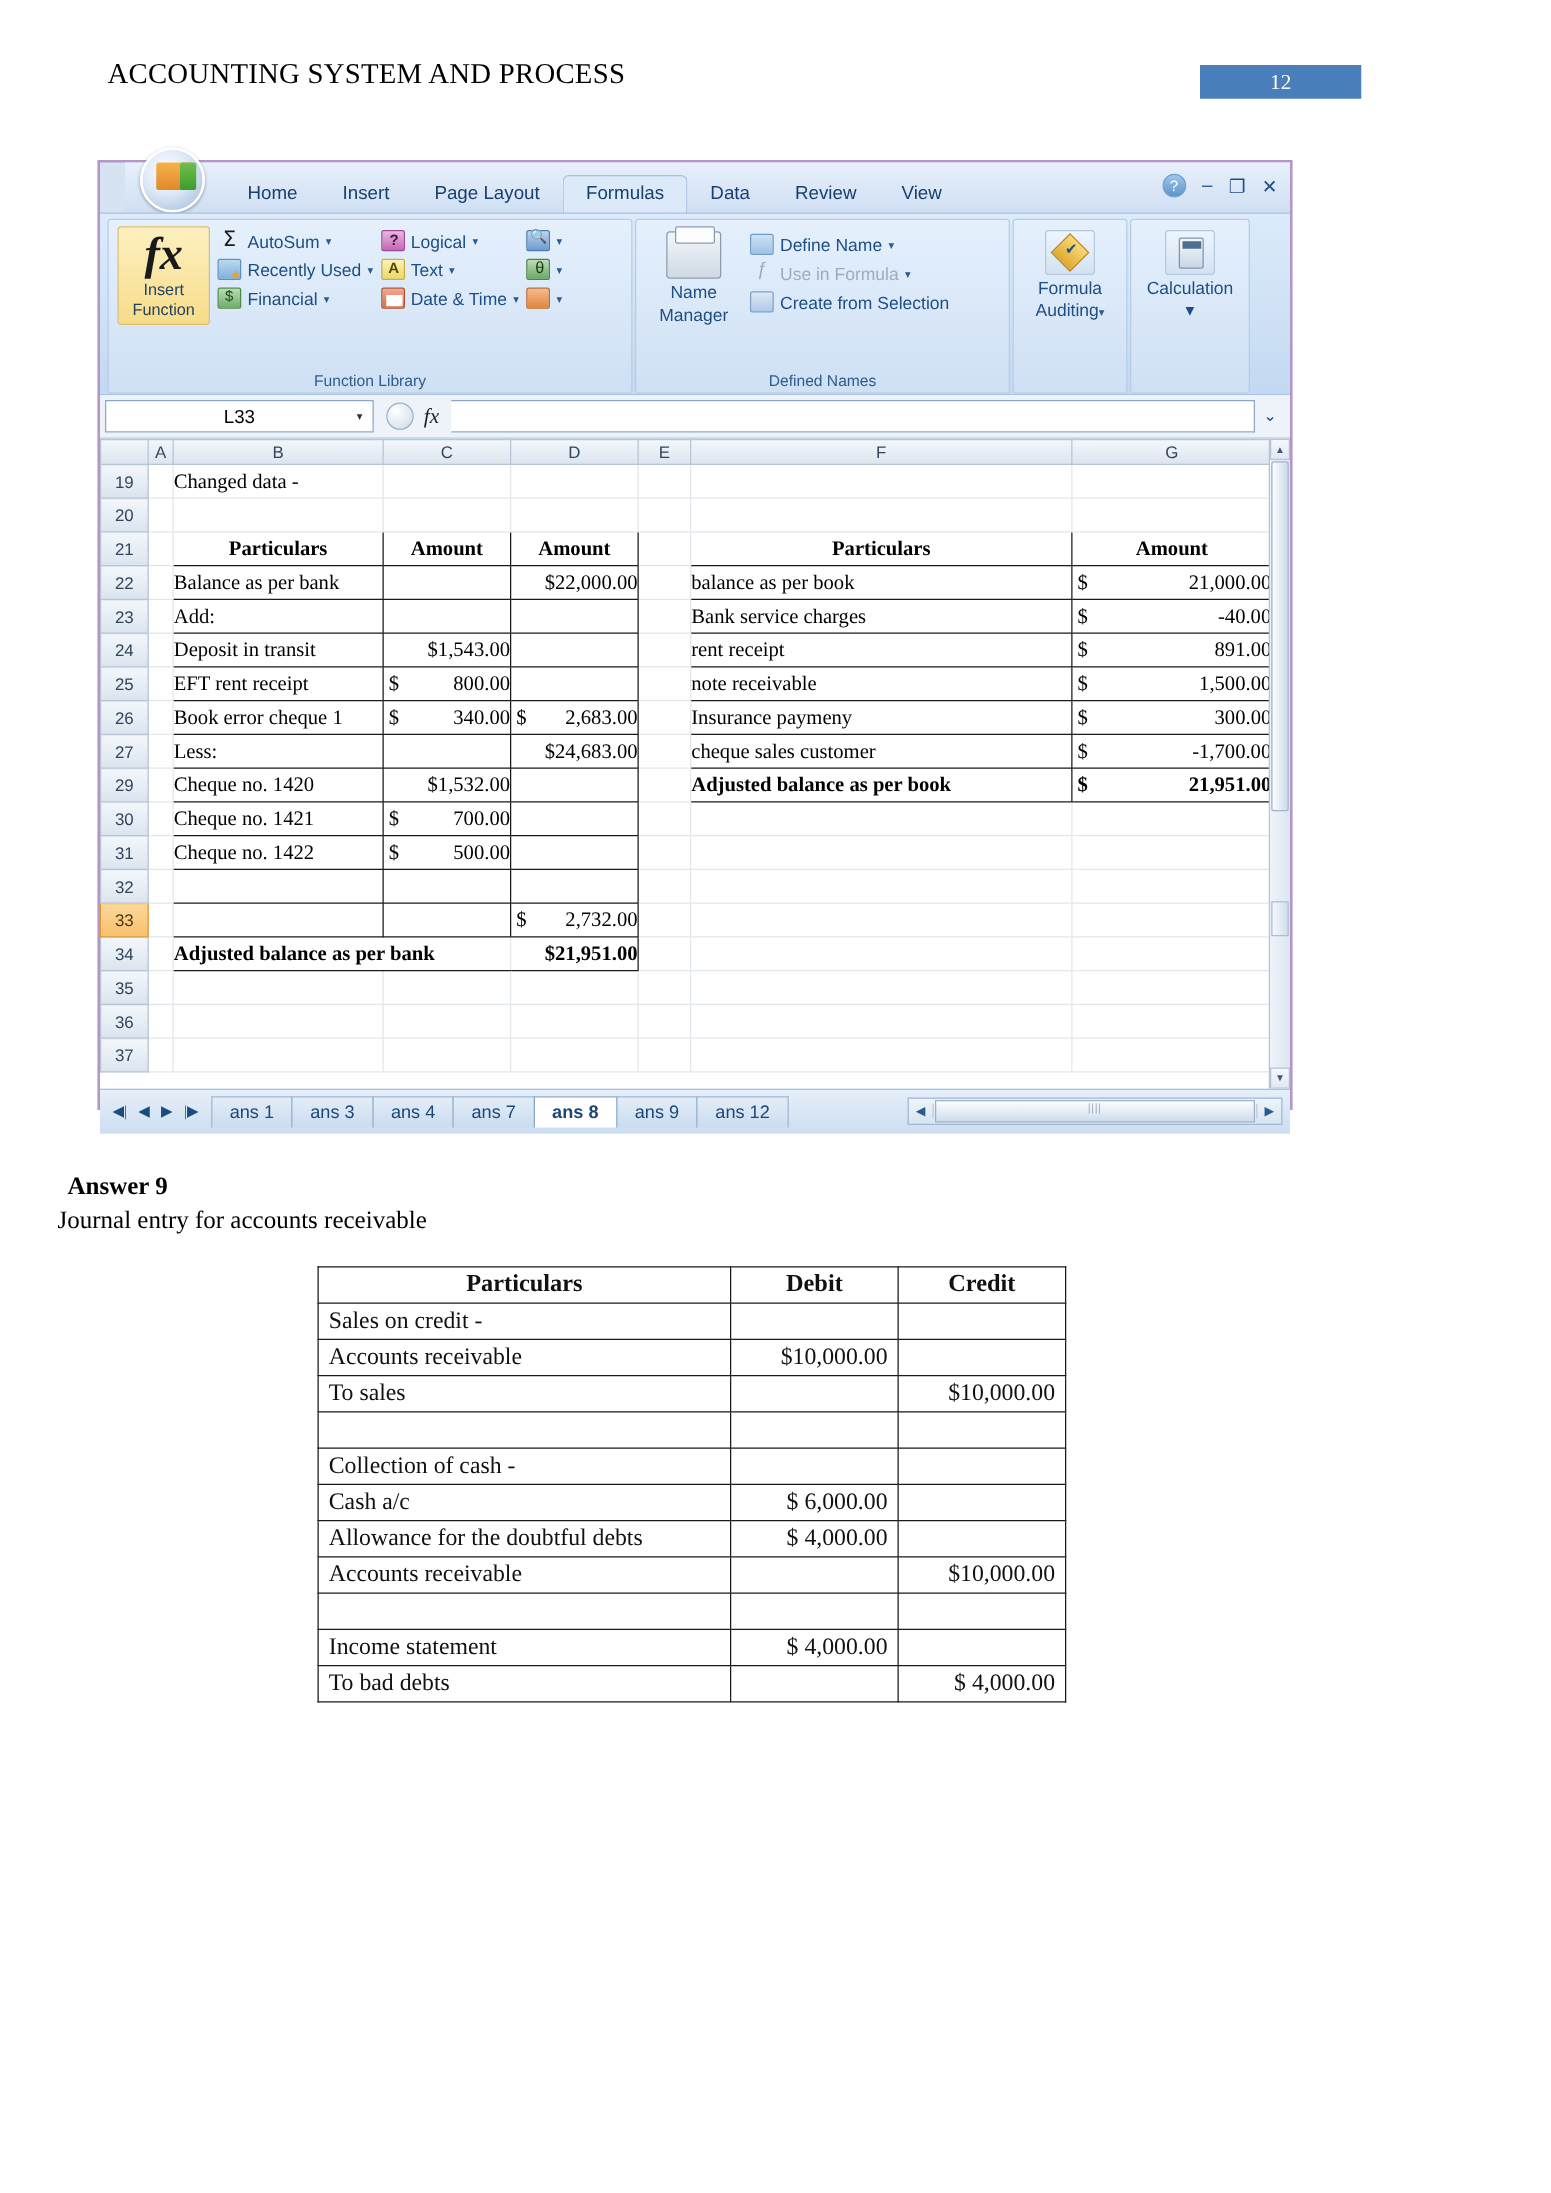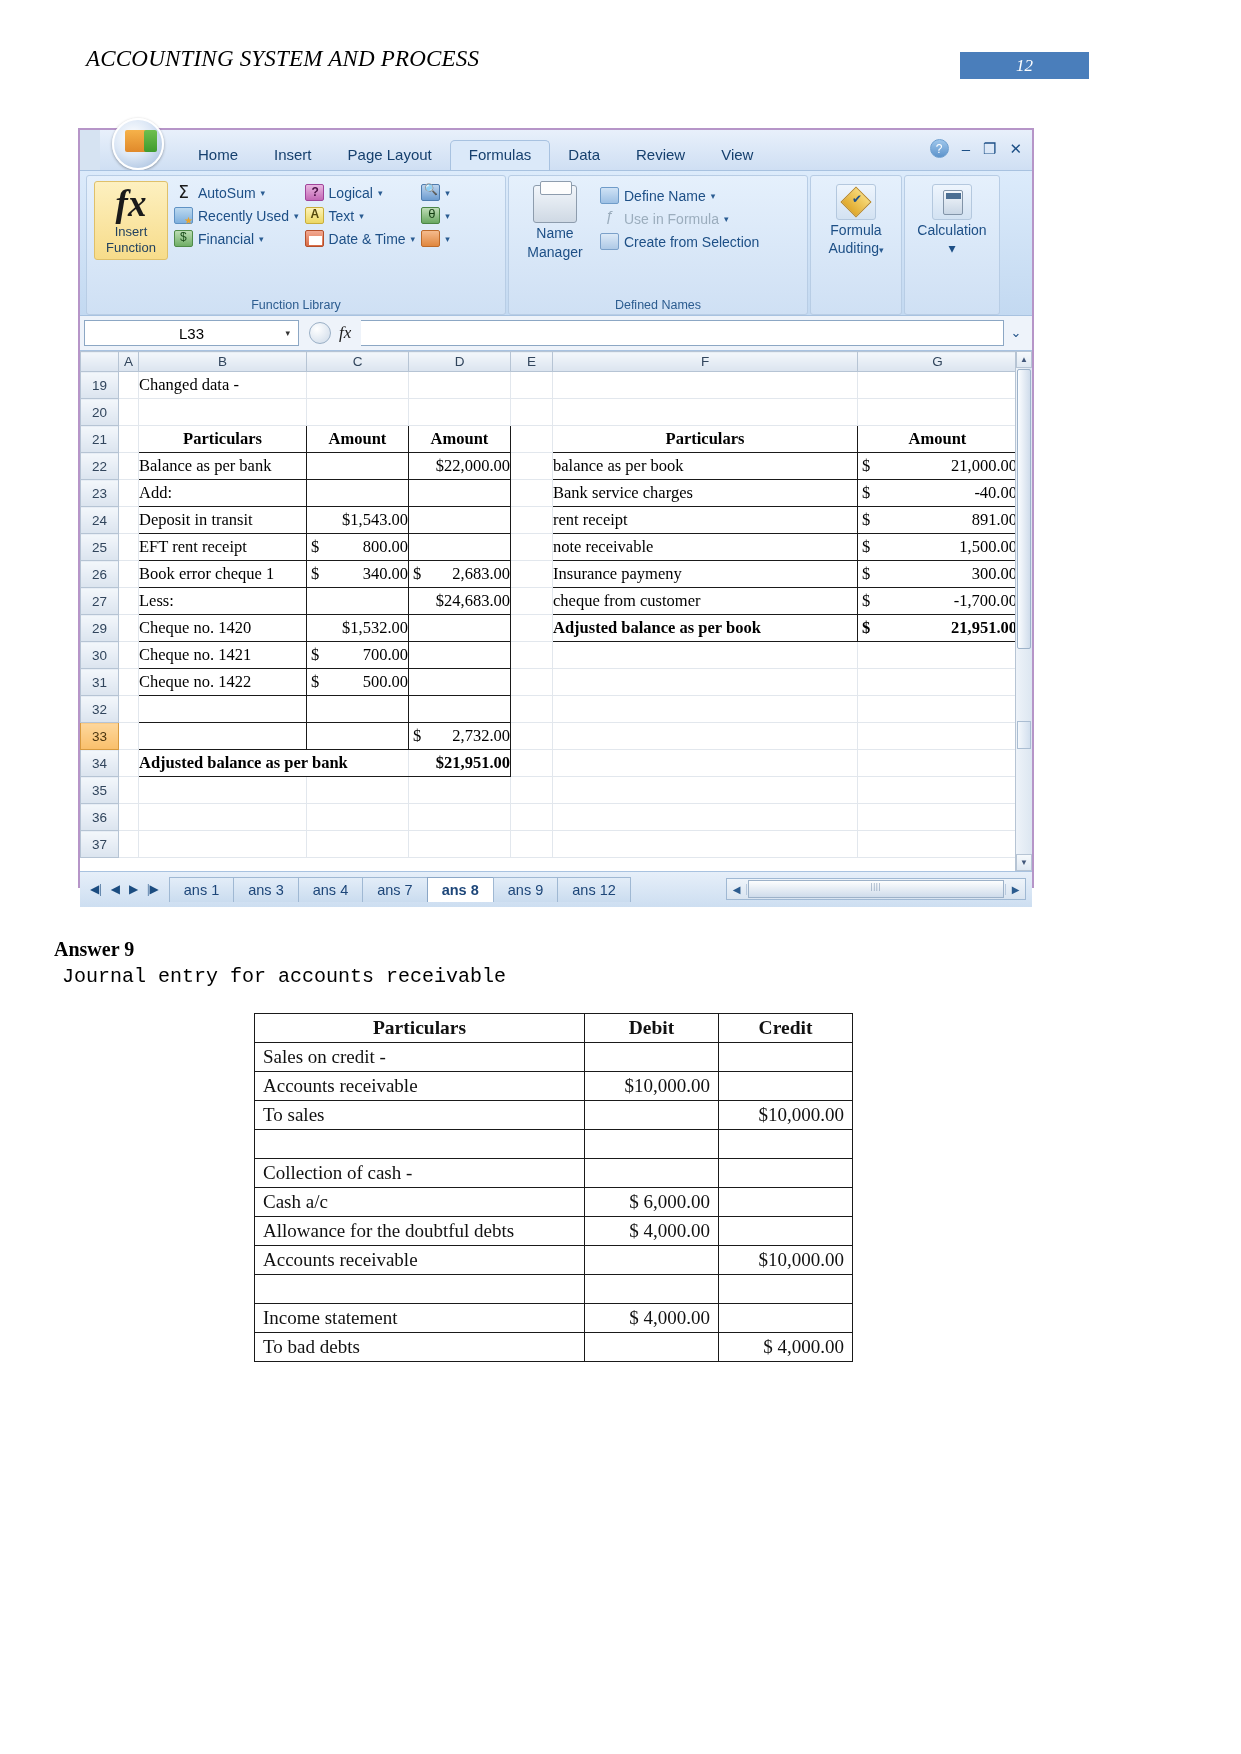--- a/index.html
+++ b/index.html
@@ -7,21 +7,21 @@
   body {
     width:1241px; height:1754px;
     background:#ffffff;
     font-family:"Liberation Serif", serif;
     position:relative;
     overflow:hidden;
   }
 
   
   .page-header {
-    position:absolute; left:0; top:46px; width:1190px; height:44px;font-style:italic;
+    position:absolute; left:0; top:46px; width:1190px; height:44px;
   }
   .doc-title {
     position:absolute; left:86px; top:0px;
     font-family:"Liberation Serif", serif;
     font-size:23px; letter-spacing:.2px; color:#000;
     white-space:nowrap;
   }
   .page-num-box {
     position:absolute; left:960px; top:6px; width:129px; height:27px;
     background:#4a7ebb;
@@ -305,22 +305,22 @@
   .hs-right { width:20px; text-align:center; font-size:10px; color:#2c5c8f; border-left:1px solid #b9cade;}
   .hs-grip { text-align:center; font-size:9px; color:#6d86a5; letter-spacing:1px;}
 
   
   .answer-head {
     position:absolute; left:54px; top:938px;
     font-size:20px; font-weight:bold; color:#000;
     font-family:"Liberation Serif", serif;
   }
   .answer-sub {
-    position:absolute; left:62px; top:965px;
-    font-size:20px; color:#000; font-family:Liberation Mono, monospace;
+    position:absolute; left:46px; top:965px;
+    font-size:20px; color:#000; font-family:Liberation Serif, serif;
   }
 
   .journal {
     position:absolute; left:254px; top:1013px;
     border-collapse:collapse; table-layout:fixed;
   }
   .journal td, .journal th {
     border:1.4px solid #1a1a1a;
     height:29px;
     font-family:"Liberation Serif", serif; font-size:19px; color:#111;
@@ -602,21 +602,21 @@
         <td class="cell b-all money"><span class="sym">$</span><span>300.00</span></td>
       </tr>
 
       <tr>
         <td class="rowhdr">27</td>
         <td class="cell"></td>
         <td class="cell b-all">Less:</td>
         <td class="cell b-all"></td>
         <td class="cell b-all rt">$24,683.00</td>
         <td class="cell"></td>
-        <td class="cell b-all">cheque from customer</td>
+        <td class="cell b-all">cheque sales customer</td>
         <td class="cell b-all money"><span class="sym">$</span><span>-1,700.00</span></td>
       </tr>
 
 
       <tr>
         <td class="rowhdr">29</td>
         <td class="cell"></td>
         <td class="cell b-all">Cheque no. 1420</td>
         <td class="cell b-all rt">$1,532.00</td>
         <td class="cell b-all"></td>

